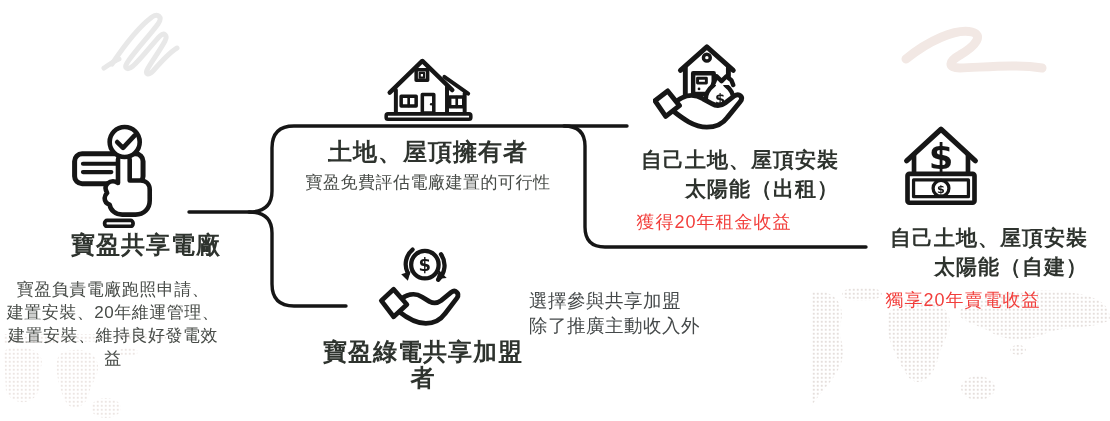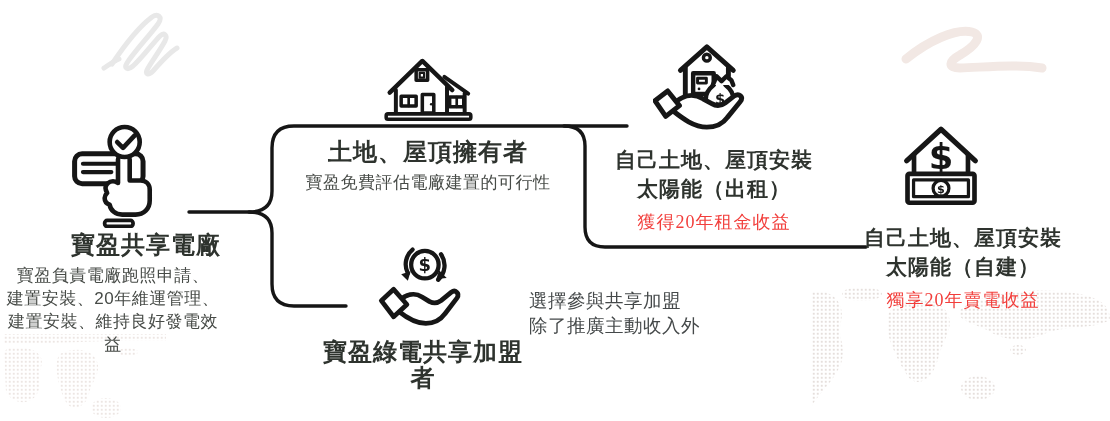--- a/index.html
+++ b/index.html
@@ -3,23 +3,23 @@
 <meta charset="utf-8">
 <style>
   html,body{margin:0;padding:0;background:#ffffff;}
   .canvas{
     position:relative;width:1110px;height:421px;background:#fff;overflow:hidden;
     font-family:"Liberation Sans","DejaVu Sans",sans-serif;
   }
   .node{position:absolute;text-align:center;}
   .node svg{display:block;margin:0 auto;}
   .title{font-weight:bold;color:#2e332e;font-size:24px;letter-spacing:1px;line-height:26px;}
-  .title.lg{font-size:21px;line-height:29px;}
+  .title.lg{font-size:21px;line-height:29px;text-align:right;}
   .body-text{color:#474b47;font-size:17px;line-height:23px;letter-spacing:0.5px;}
-  .benefit{color:#f23e3b;font-size:18px;letter-spacing:1px;margin-top:7px;font-weight:500;font-family:Liberation Serif, serif;}
+  .benefit{color:#f23e3b;font-size:18px;letter-spacing:1px;margin-top:7px;font-weight:500;}
   .note-text{color:#45494a;font-size:18.5px;line-height:25px;letter-spacing:0.5px;text-align:left;}
   .connector{position:absolute;left:0;top:0;pointer-events:none;}
   .decor{position:absolute;pointer-events:none;}
 </style>
 </head>
 <body>
 
 <div class="canvas">
 
   <svg class="decor" style="left:100px;top:4px;" width="95" height="80" viewBox="0 0 95 80">
@@ -73,21 +73,21 @@
       <g fill="none" stroke="#161616" stroke-linecap="round" stroke-linejoin="round">
         <rect x="4" y="38" width="82" height="36" rx="9" stroke-width="6"></rect>
         <path d="M14,50 H60 M14,60 H48" stroke-width="5"></path>
         <path d="M63,38 c-4,0 -7,3 -7,7 v28 c-2,-1 -4,-2 -6,-2 c-5,0 -9,4 -9,8 c0,2 1,4 2,6 c-2,2 -3,4 -3,6 c0,4 3,7 6,8 c1,7 7,12 15,12 h16 c10,0 17,-7 17,-17 v-13 c0,-7 -5,-11 -11,-11 h-13 V45 c0,-4 -3,-7 -7,-7 z" stroke-width="5.5" fill="#ffffff"></path>
         <rect x="40" y="118" width="34" height="7" rx="3" stroke-width="4.5" fill="#ffffff"></rect>
         <circle cx="64" cy="24" r="18" stroke-width="5.5" fill="#ffffff"></circle>
         <path d="M55,24 L62,31 L76,16" stroke-width="5.5"></path>
       </g>
     </svg>
     <div class="title" style="margin-top:4px;text-align:right;">寶盈共享電廠</div>
-    <div class="body-text" style="margin-top:6px;text-align:center;">
+    <div class="body-text" style="margin-top:20px;text-align:center;">
       <div>寶盈負責電廠跑照申請、</div>
       <div>建置安裝、20年維運管理、</div>
       <div>建置安裝、維持良好發電效益</div>
     </div>
   </div>
 
   <div class="node" style="left:298px;top:44px;width:260px;">
     <svg width="97" height="78" viewBox="0 0 110 88">
       <g fill="none" stroke="#161616" stroke-linecap="round" stroke-linejoin="round">
         <path d="M11,55 L48,19 L82,52" stroke-width="5"></path>

